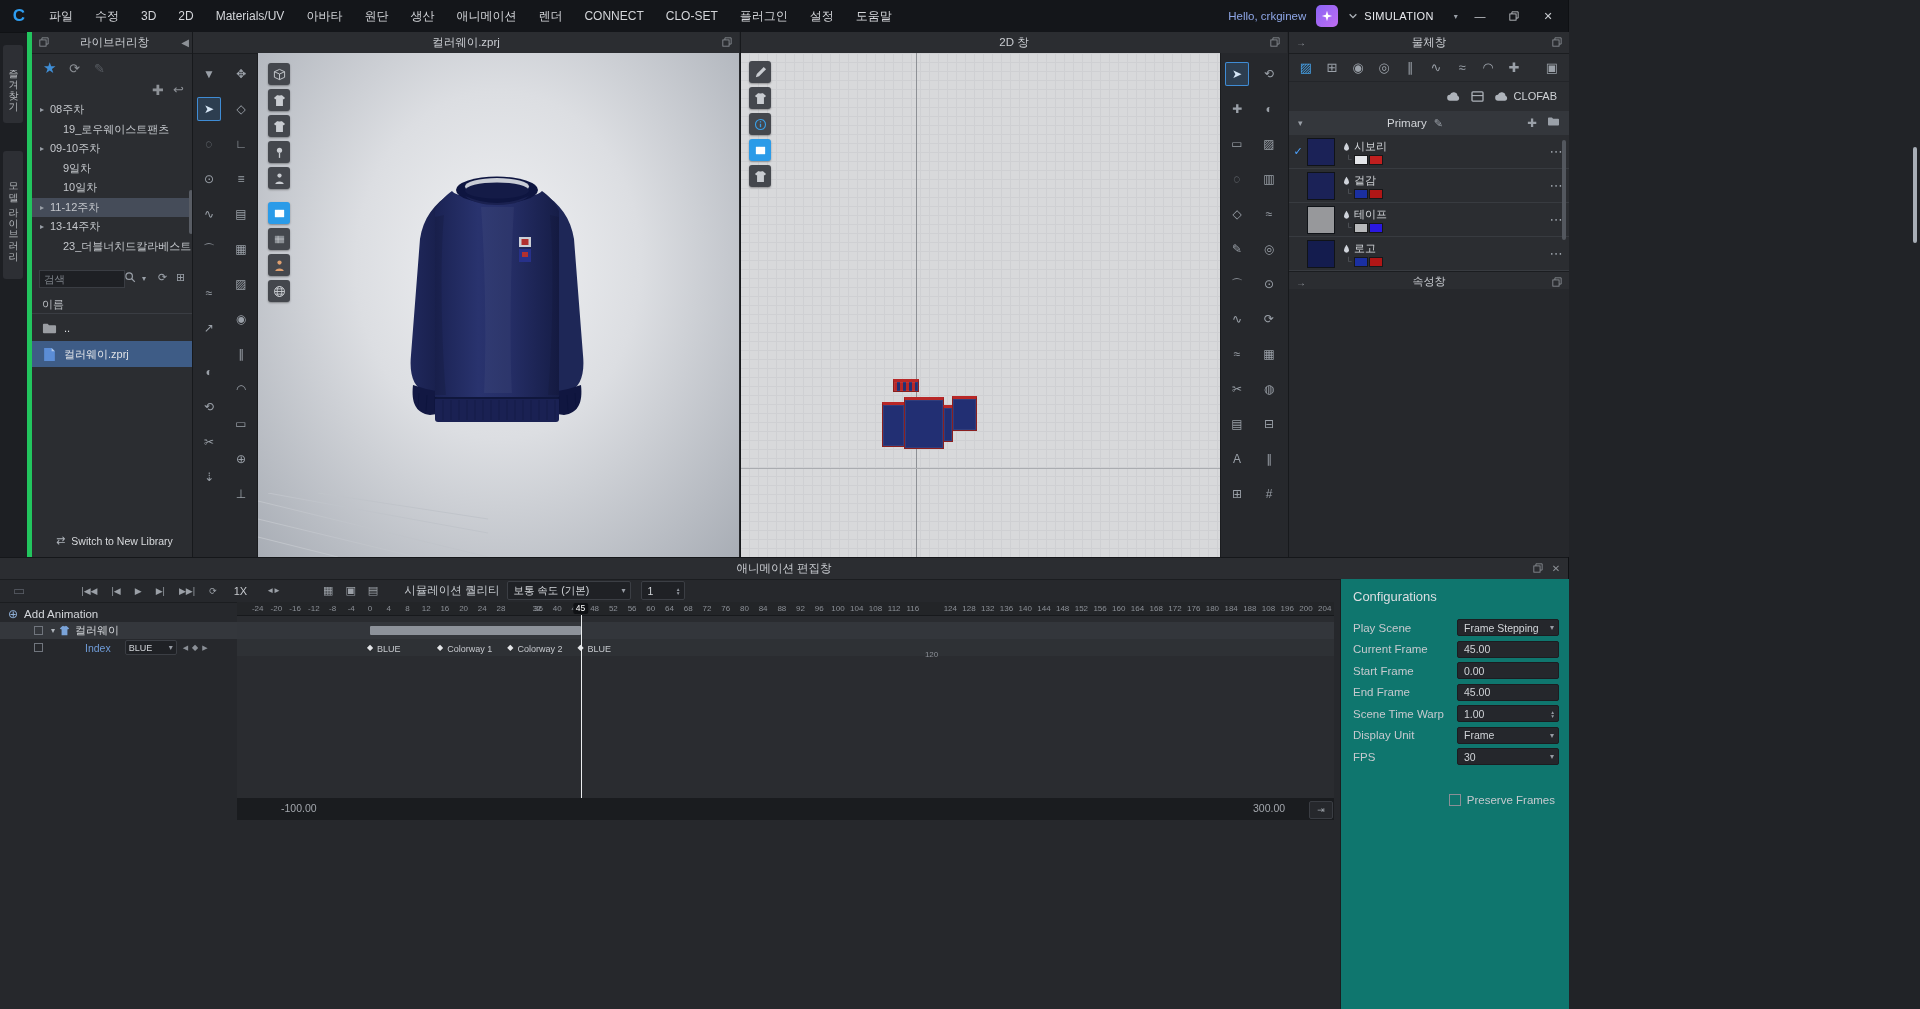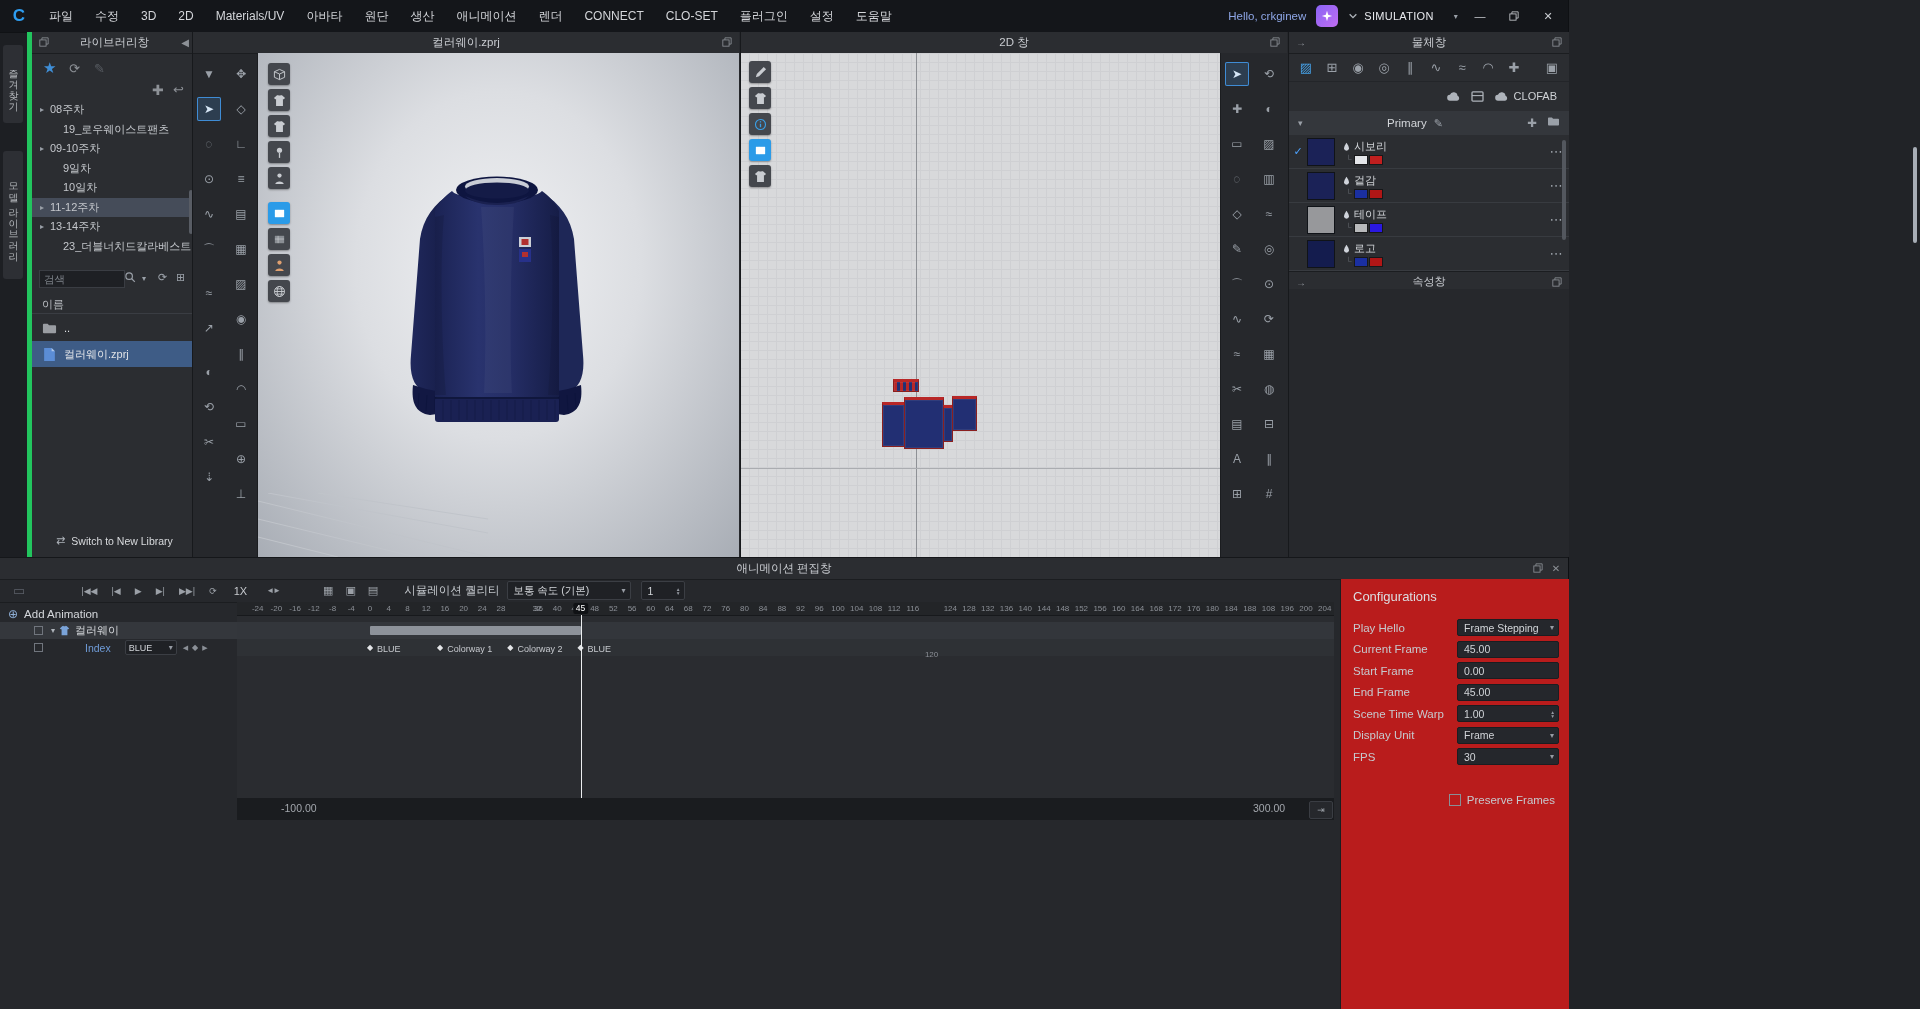--- a/index.html
+++ b/index.html
@@ -156,21 +156,21 @@
   #frame-badge{position:absolute;top:1px;transform:translateX(-50%);background:#101215;color:#fff;font-size:8.5px;padding:0 3px;border-radius:2px;line-height:11px;}
 
   #hscroll{position:absolute;left:237px;top:240px;width:1097px;height:22px;background:#1a1c1f;}
   .hs-label{position:absolute;top:4px;font-size:10.5px;color:#a3a7ad;}
   #hs-min{left:44px;} #hs-max{left:1016px;}
   #hs-thumb{position:absolute;left:243px;top:3px;width:570px;height:16px;background:#40444b;border-radius:2px;display:flex;align-items:center;justify-content:space-between;padding:0 8px;box-sizing:border-box;font-size:10.5px;color:#c9ccd1;}
   #hs-thumb:before,#hs-thumb:after{content:"";position:absolute;top:3px;bottom:3px;width:3px;background:#676c75;border-radius:1px;}
   #hs-thumb:before{left:2px;} #hs-thumb:after{right:2px;}
   #hs-fit{position:absolute;left:1072px;top:3px;width:22px;height:16px;background:#26282c;border:1px solid #3a3d43;border-radius:2px;display:flex;align-items:center;justify-content:center;font-size:9px;color:#9ba0a7;}
 
-  #config{position:absolute;left:1340px;top:21px;width:228px;height:431px;background:#b91c1c;border-left:1px solid #1b1d20;}
+  #config{position:absolute;left:1340px;top:21px;width:228px;height:431px;background:#0f766e;border-left:1px solid #1b1d20;}
   #cfg-title{position:absolute;left:12px;top:10px;font-size:13px;color:#dcdee2;}
   #cfgrows{position:absolute;left:0;top:38px;width:100%;}
   .cfg-row{display:flex;align-items:center;height:21.5px;padding:0 10px 0 12px;}
   .cfg-label{flex:1;font-size:11.5px;color:#c6c9ce;}
   .cfg-ctl{width:102px;height:17px;background:#25272c;border:1px solid #1b1d21;border-radius:2px;display:flex;align-items:center;padding:0 4px;box-sizing:border-box;}
   .cfg-val{font-size:10.5px;color:#d2d5d9;flex:1;padding-left:2px;}
   .cfg-caret{font-size:8px;color:#969ba3;}
   #cfg-check-row{position:absolute;right:14px;top:215px;display:flex;align-items:center;gap:6px;}
   #cfg-checkbox{width:10px;height:10px;border:1px solid #8a8f96;background:transparent;}
   #cfg-check-label{font-size:11.5px;color:#c6c9ce;}
@@ -825,21 +825,21 @@
     <div id="hscroll">
       <span class="hs-label" id="hs-min">-100.00</span>
       <span class="hs-label" id="hs-max">300.00</span>
       <span id="hs-fit">⇥</span>
     </div>
 
     <div id="config">
       <div id="cfg-title">Configurations</div>
       <div id="cfgrows">
             <div class="cfg-row">
-              <span class="cfg-label">Play Hello</span>
+              <span class="cfg-label">Play Scene</span>
               <div class="cfg-ctl">
                 <span class="cfg-val">Frame Stepping</span>
                 <span class="cfg-caret">▾</span>
               </div>
             </div>
             <div class="cfg-row">
               <span class="cfg-label">Current Frame</span>
               <div class="cfg-ctl">
                 <span class="cfg-val">45.00</span>
               </div>

